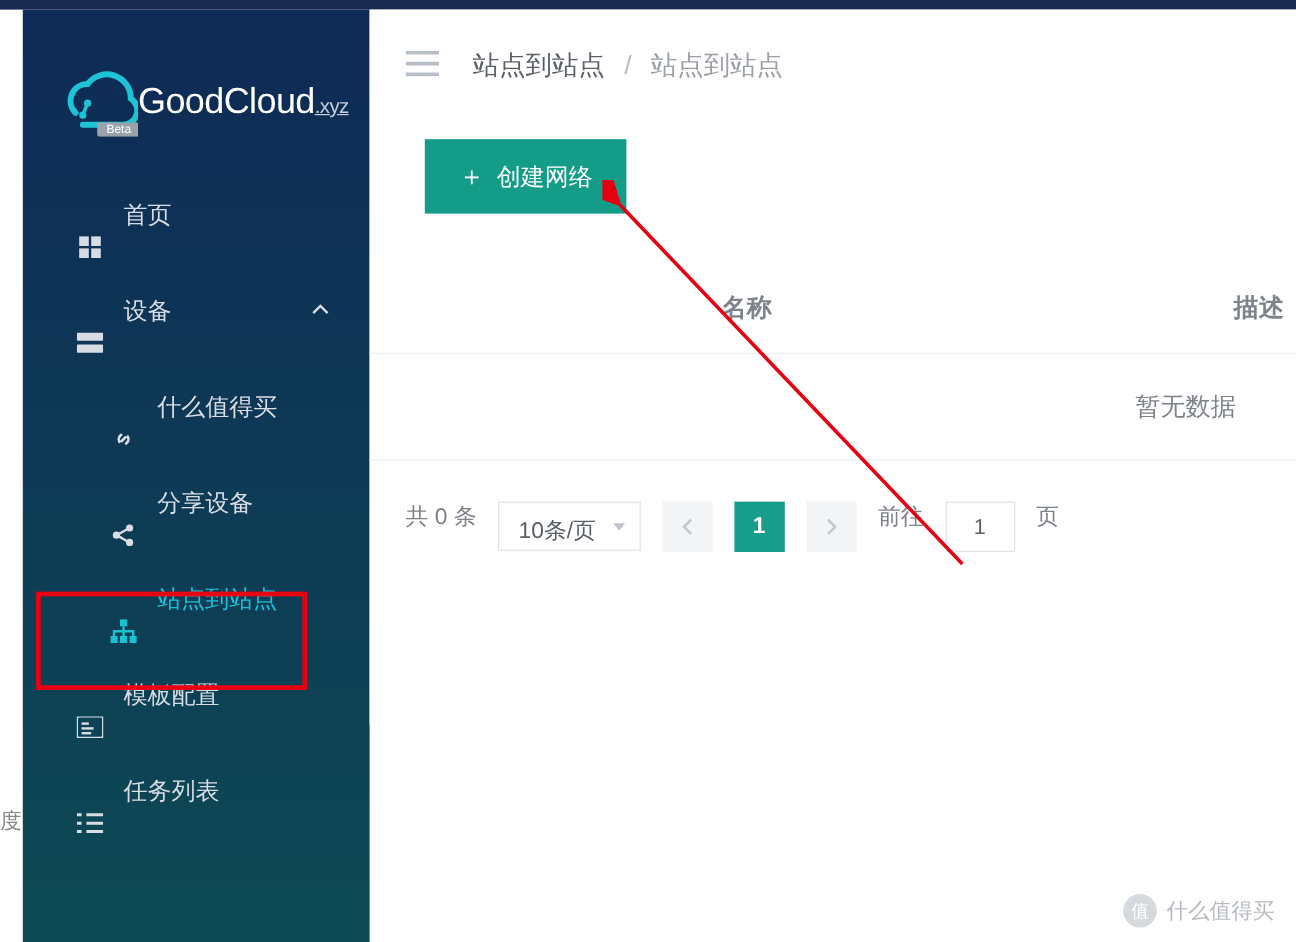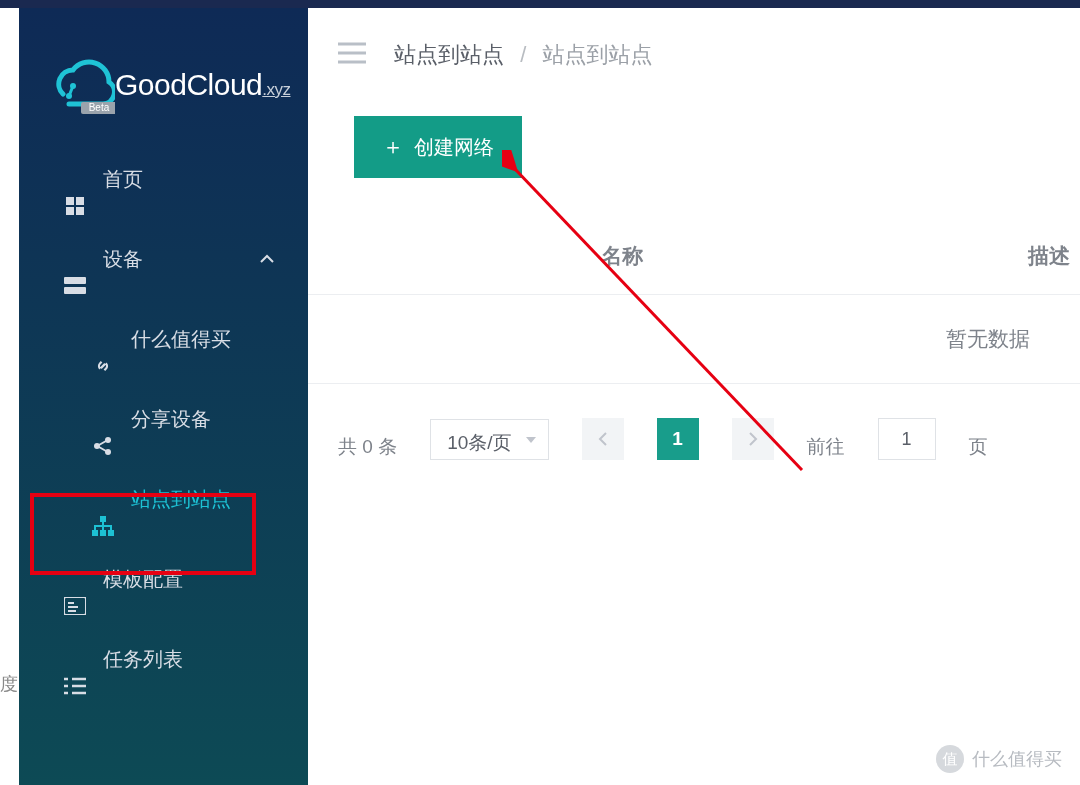--- a/index.html
+++ b/index.html
@@ -76,21 +76,21 @@
       cursor: pointer;
     }
     .create-btn .plus { font-size: 22px; margin-right: 10px; font-weight: 300; }
     
     .table-wrap { margin-top: 40px; }
     .thead { display: flex; border-bottom: 1px solid #eceef1; }
     .th { flex: 1; text-align: right; padding: 24px 10px; font-size: 21px; color: #7e838b; font-weight: 700; }
     .th:first-child { flex: 0.8; }
     .empty-row { text-align: right; padding: 30px 50px 30px 10px; color: #7e838b; font-size: 21px; border-bottom: 1px solid #eceef1; }
     
-    .pager { display: flex; align-items: flex-end; gap: 33px; padding: 34px 0 0 30px; font-size: 19px; color: #7e838b; }
+    .pager { display: flex; align-items: flex-start; gap: 18px; padding: 34px 0 0 30px; font-size: 19px; color: #7e838b; }
     .pager .select { border: 1px solid #dfe2e6; padding: 10px 36px 3px 16px; position: relative; cursor: pointer; color: #5a5f68; }
     .pager .select::after { content:''; position:absolute; right:12px; top:50%; width:0; height:0; border-left:5px solid transparent; border-right:5px solid transparent; border-top:6px solid #c0c4cc; transform:translateY(-50%); }
     .pager .arrow { background: #f2f4f6; width: 42px; height: 42px; display:flex; align-items:center; justify-content:center; color:#c0c4cc; cursor:pointer; }
     .pager .page-num { background: #189d8b; color:#fff; width:42px; height:42px; display:flex; align-items:center; justify-content:center; font-weight:600; cursor:pointer; }
     .pager .goto-input { border:1px solid #dfe2e6; width:58px; height:42px; text-align:center; font-size:18px; color:#5a5f68; }
     
     .arrow-annot { position:absolute; left:502px; top:150px; pointer-events:none; z-index:10; }
     
     .left-strip { position:absolute; left:0; top:672px; font-size:18px; color:#888; }
     

